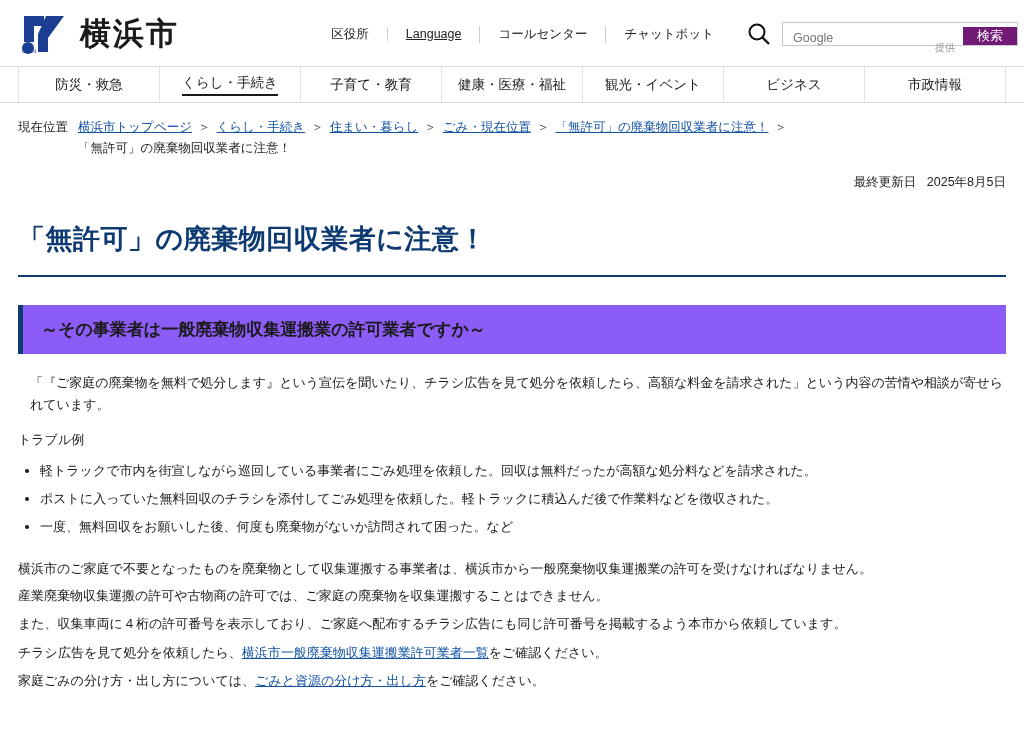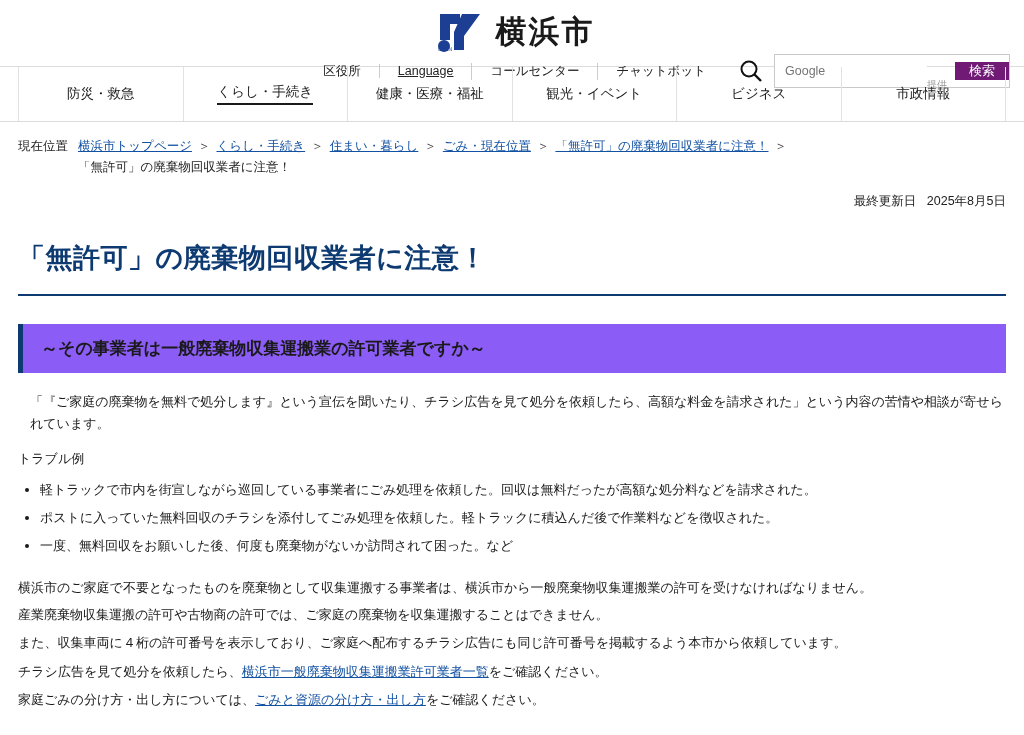--- a/index.html
+++ b/index.html
@@ -9,23 +9,22 @@
     background: #ffffff;
     font-family: "Liberation Sans", "DejaVu Sans", sans-serif;
     color: #222;
     overflow: hidden;
   }
 
   
   .header {
     display: flex;
     align-items: center;
-    padding: 10px 14px 8px 18px;
+    padding: 10px 6px 8px 18px;
     height: 66px;
-    flex-direction: column;
   }
   .logo-wrap { display: flex; align-items: center; gap: 10px; }
   .logo-mark { width: 52px; height: 44px; position: relative; }
   .logo-text {
     font-size: 31px;
     font-weight: bold;
     letter-spacing: 2px;
     color: #1a1a1a;
   }
   .header-nav {
@@ -44,22 +43,22 @@
   .header-link:first-child { border-left: none; }
   .header-link.ul { text-decoration: underline; }
   .search-icon-btn {
     margin: 0 10px 0 14px;
     width: 26px; height: 26px;
     position: relative;
     cursor: pointer;
   }
   .search-box {
     display: flex;
-    align-items: center;
-    height: 34px;
+    align-items: flex-end;
+    height: 24px;
     border: 1px solid #c9c9c9;
   }
   .search-input {
     width: 152px;
     border: none;
     outline: none;
     padding: 0 10px;
     font-size: 12.5px;
     color: #888;
     font-family: "Liberation Sans", sans-serif;
@@ -81,21 +80,21 @@
     cursor: pointer;
     font-family: "Liberation Sans", sans-serif;
   }
 
   
   .gnav {
     border-top: 1px solid #dcdcdc;
     border-bottom: 1px solid #dcdcdc;
     display: flex;
     align-items: stretch;
-    height: 56px;
+    height: 37px;
     padding: 0 18px;
   }
   .gnav-item {
     flex: 1;
     display: flex;
     align-items: center;
     justify-content: center;
     font-size: 13.5px;
     color: #1a1a1a;
     border-left: 1px solid #e2e2e2;
@@ -228,20 +227,23 @@
 </div>
 
 <nav class="gnav">
   <a class="gnav-item" href="#">
       <span>防災・救急</span>
     </a>
   <a class="gnav-item active" href="#">
       <span>くらし・手続き</span>
     </a>
   <a class="gnav-item" href="#">
+      <span>子育て・教育</span>
+    </a>
+  <a class="gnav-item" href="#">
       <span>健康・医療・福祉</span>
     </a>
   <a class="gnav-item" href="#">
       <span>観光・イベント</span>
     </a>
   <a class="gnav-item" href="#">
       <span>ビジネス</span>
     </a>
   <a class="gnav-item" href="#">
       <span>市政情報</span>

